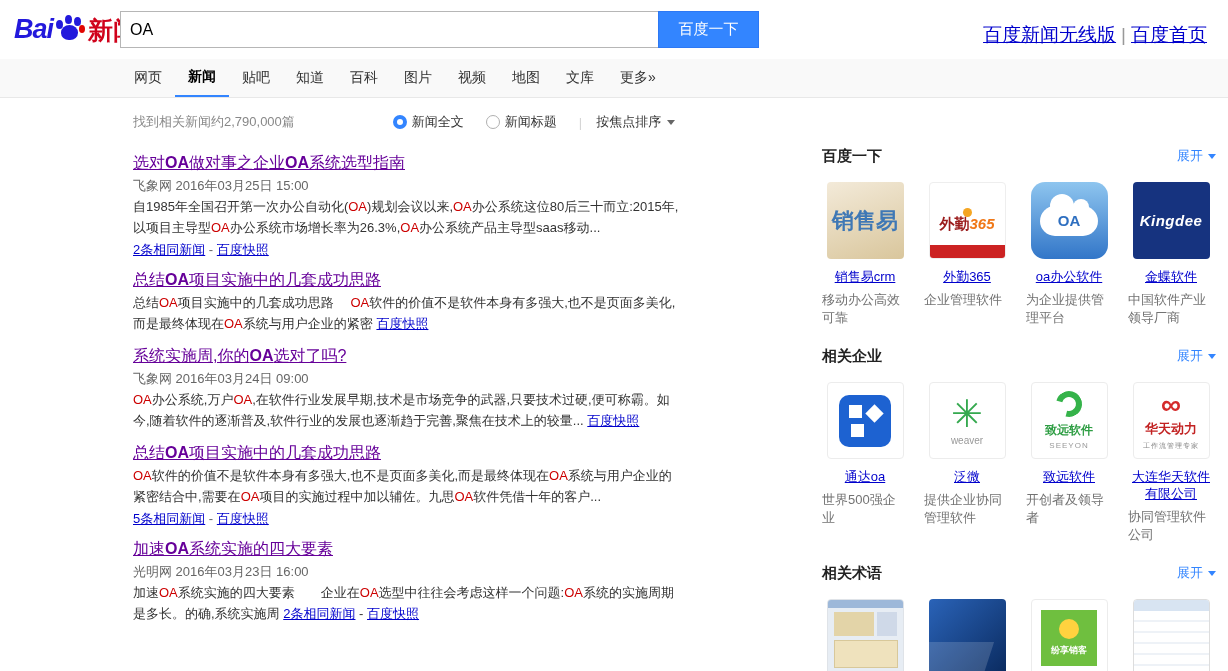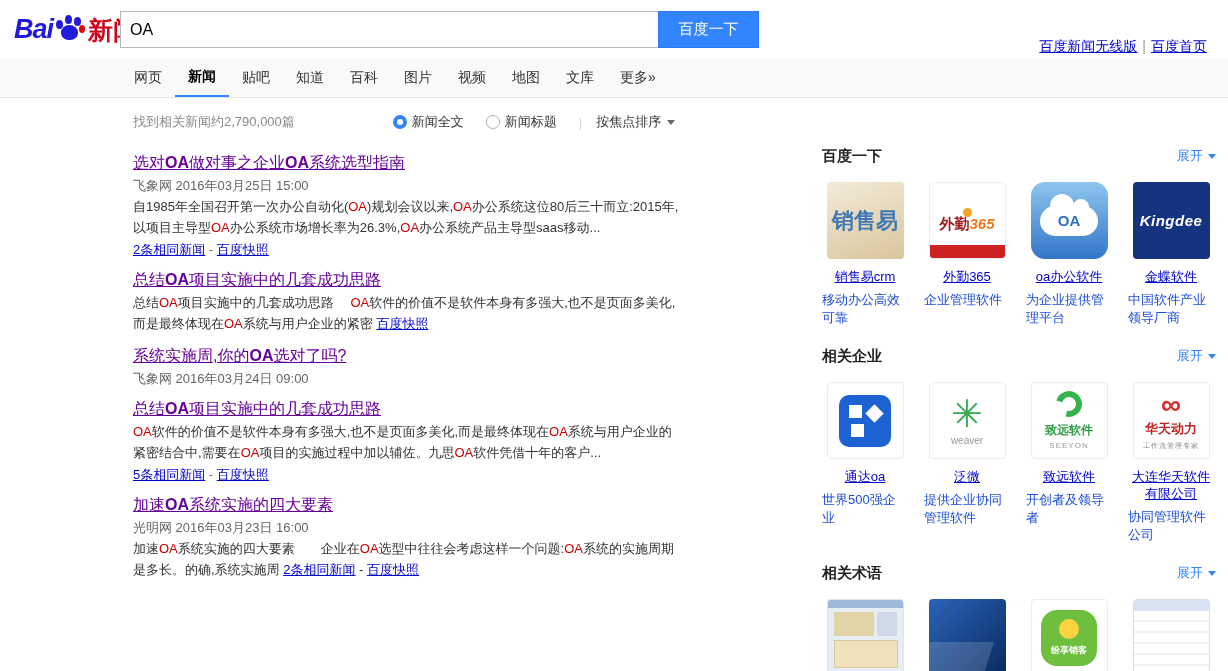--- a/index.html
+++ b/index.html
@@ -16,21 +16,21 @@
   .paw .t1 { left:2px;  top:8px;  width:7px; height:9px; }
   .paw .t2 { left:11px; top:3px;  width:7px; height:9px; }
   .paw .t3 { left:20px; top:5px;  width:7px; height:9px; }
   .paw .t4 { left:25px; top:13px; width:6px; height:8px; background:#e10602; }
   .logo-news { color:#d0021b; font-weight:bold; font-size:25px; line-height:28px; margin-left:3px; }
 
   .search { position:absolute; left:120px; top:11px; display:flex; }
   .search-input { width:538px; height:37px; border:1px solid #b6b6b6; border-right:none; padding:0 9px; font-size:16px; outline:none; color:#000; font-family:inherit; }
   .search-btn { width:101px; height:37px; background:#3385ff; border:1px solid #2d78f4; color:#fff; font-size:15px; cursor:pointer; font-family:inherit; }
 
-  .top-links { position:absolute; right:16px; top:38px; font-size:14px; color:#999; white-space:nowrap; }
+  .top-links { position:absolute; right:16px; top:22px; font-size:19px; color:#999; white-space:nowrap; }
   .top-links a { color:#0000cc; text-decoration:underline; cursor:pointer; margin:0 5px; }
 
   
   nav { height:39px; background:#f9f9f9; border-bottom:1px solid #e8e8e8; display:flex; align-items:stretch; padding-left:121px; }
   .tab { display:flex; align-items:center; padding:0 13px; font-size:14px; color:#333; cursor:pointer; }
   .tab.active { font-weight:bold; color:#000; border-bottom:2px solid #3385ff; }
 
   
   .filters { margin:15px 0 0 133px; display:flex; align-items:center; font-size:13px; }
   .filters .count { color:#888; margin-right:98px; }
@@ -57,21 +57,21 @@
   
   .sidebar { position:absolute; left:822px; top:146px; width:394px; }
   .sb-section { margin-bottom:19px; }
   .sb-head { display:flex; justify-content:space-between; align-items:center; height:20px; }
   .sb-head h3 { margin:0; font-size:15px; color:#222; font-weight:bold; }
   .expand { display:flex; align-items:center; font-size:13px; color:#3385ff; cursor:pointer; }
   .sb-grid { display:grid; grid-template-columns:repeat(4,86px); column-gap:16px; margin-top:16px; }
   .sb-cell { display:flex; flex-direction:column; align-items:center; }
   .tile { width:77px; height:77px; border-radius:4px; display:flex; align-items:center; justify-content:center; position:relative; overflow:hidden; cursor:pointer; flex-direction:column; }
   .sb-label { margin-top:9px; font-size:13px; line-height:17px; color:#0000cc; text-decoration:underline; cursor:pointer; text-align:center; }
-  .sb-desc { margin-top:6px; font-size:13px; line-height:18px; color:#1d4ed8; width:100%; }
+  .sb-desc { margin-top:6px; font-size:13px; line-height:18px; color:#737373; width:100%; }
 
   
   .tile-xsy { background:linear-gradient(160deg,#f3ead9,#d9c69c); }
   .tile-xsy span { color:#3f78b5; font-weight:bold; font-size:22px; }
   .tile-wq { background:#fff; border:1px solid #eee; }
   .wq-main { font-weight:bold; font-size:15px; margin-top:-6px; }
   .wq-a { color:#9b1c1c; } .wq-b { color:#f07818; font-style:italic; }
   .wq-dot { width:9px; height:9px; border-radius:50%; background:#f5a623; margin-bottom:4px; }
   .wq-strip { position:absolute; bottom:0; left:0; right:0; height:13px; background:#cc2222; }
   .tile-oa { background:linear-gradient(180deg,#8ec5ef,#3276c8); border-radius:14px; }
@@ -99,21 +99,21 @@
   
   .tile-t1 { background:#e7edf4; border:1px solid #dfe3e8; }
   .tile-t1 i { position:absolute; }
   .tile-t1 .a { left:0; top:0; right:0; height:8px; background:#9db8d9; }
   .tile-t1 .b { left:6px; top:12px; width:40px; height:24px; background:#e3d4a8; }
   .tile-t1 .c { right:6px; top:12px; width:20px; height:24px; background:#cfd9e8; }
   .tile-t1 .d { left:6px; bottom:7px; width:64px; height:28px; background:#efe2bd; border:1px solid #d8c89a; }
   .tile-t2 { background:linear-gradient(135deg,#2a63b8,#0a2a5e); }
   .tile-t2::after { content:""; position:absolute; left:-14px; bottom:-22px; width:70px; height:56px; background:rgba(255,255,255,.16); transform:skewX(-18deg); }
   .tile-t3 { background:#fff; border:1px solid #ececec; }
-  .fx-box { width:56px; height:56px; background:#6fbf3f; border-radius:16px; display:flex; flex-direction:column; align-items:center; justify-content:center; }
+  .fx-box { width:56px; height:56px; background:#6fbf3f; border-radius:0; display:flex; flex-direction:column; align-items:center; justify-content:center; }
   .fx-face { width:20px; height:20px; background:#ffd23f; border-radius:50%; margin-bottom:5px; }
   .fx-text { color:#fff; font-size:9px; font-weight:bold; }
   .tile-t4 { background:repeating-linear-gradient(180deg,#fff 0 9px,#eef2f7 9px 11px); border:1px solid #ddd; }
   .tile-t4::before { content:""; position:absolute; left:0; top:0; right:0; height:11px; background:#d8e4f2; }
 </style>
 </head>
 <body>
 
 <div class="page">
 
@@ -175,20 +175,21 @@
       <div class="result-snippet"><span>自1985年全国召开第一次办公自动化(</span><span class="hl">OA</span><span>)规划会议以来,</span><span class="hl">OA</span><span>办公系统这位80后三十而立:2015年,以项目主导型</span><span class="hl">OA</span><span>办公系统市场增长率为26.3%,</span><span class="hl">OA</span><span>办公系统产品主导型saas移动...</span></div>
       <div class="result-footer"><span class="lnk">2条相同新闻</span><span>  -  </span><span class="lnk">百度快照</span></div>
     </div>
     <div class="result">
       <a class="result-title"><span>总结</span><span class="hl">OA</span><span>项目实施中的几套成功思路</span></a>
       <div class="result-snippet"><span>总结</span><span class="hl">OA</span><span>项目实施中的几套成功思路　 </span><span class="hl">OA</span><span>软件的价值不是软件本身有多强大,也不是页面多美化,而是最终体现在</span><span class="hl">OA</span><span>系统与用户企业的紧密 </span><span class="lnk">百度快照</span></div>
     </div>
     <div class="result">
       <a class="result-title"><span>系统实施周,你的</span><span class="hl">OA</span><span>选对了吗?</span></a>
       <div class="result-meta">飞象网  2016年03月24日 09:00</div>
+      <div class="result-snippet"><span class="hl">OA</span><span>办公系统,万户</span><span class="hl">OA</span><span>,在软件行业发展早期,技术是市场竞争的武器,只要技术过硬,便可称霸。如今,随着软件的逐渐普及,软件行业的发展也逐渐趋于完善,聚焦在技术上的较量... </span><span class="lnk">百度快照</span></div>
     </div>
     <div class="result">
       <a class="result-title"><span>总结</span><span class="hl">OA</span><span>项目实施中的几套成功思路</span></a>
       <div class="result-snippet"><span class="hl">OA</span><span>软件的价值不是软件本身有多强大,也不是页面多美化,而是最终体现在</span><span class="hl">OA</span><span>系统与用户企业的紧密结合中,需要在</span><span class="hl">OA</span><span>项目的实施过程中加以辅佐。九思</span><span class="hl">OA</span><span>软件凭借十年的客户...</span></div>
       <div class="result-footer"><span class="lnk">5条相同新闻</span><span>  -  </span><span class="lnk">百度快照</span></div>
     </div>
     <div class="result">
       <a class="result-title"><span>加速</span><span class="hl">OA</span><span>系统实施的四大要素</span></a>
       <div class="result-meta">光明网  2016年03月23日 16:00</div>
       <div class="result-snippet"><span>加速</span><span class="hl">OA</span><span>系统实施的四大要素　　企业在</span><span class="hl">OA</span><span>选型中往往会考虑这样一个问题:</span><span class="hl">OA</span><span>系统的实施周期是多长。的确,系统实施周 </span><span class="lnk">2条相同新闻</span><span> - </span><span class="lnk">百度快照</span></div>

